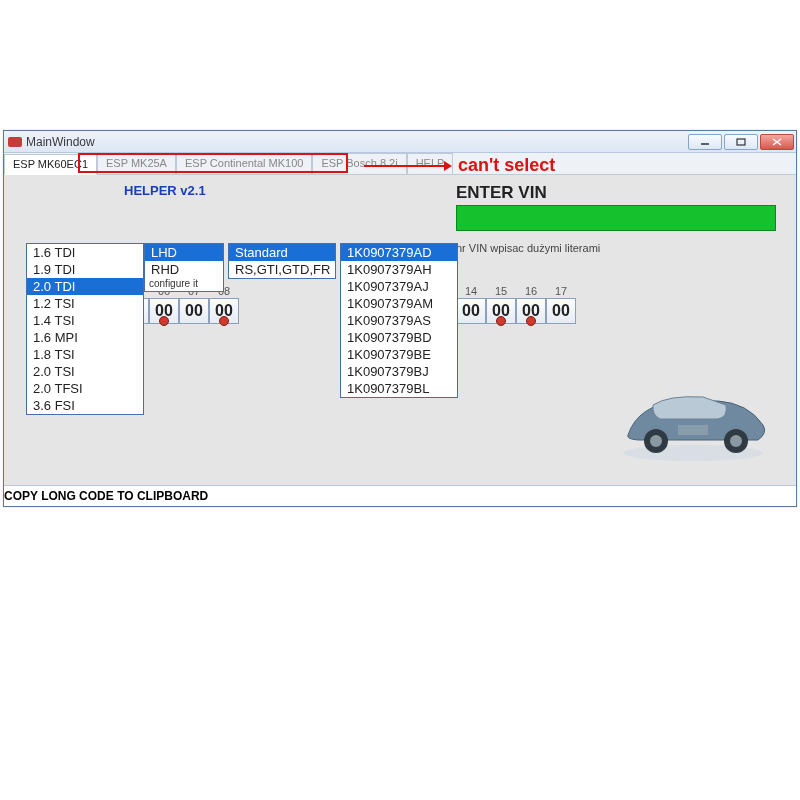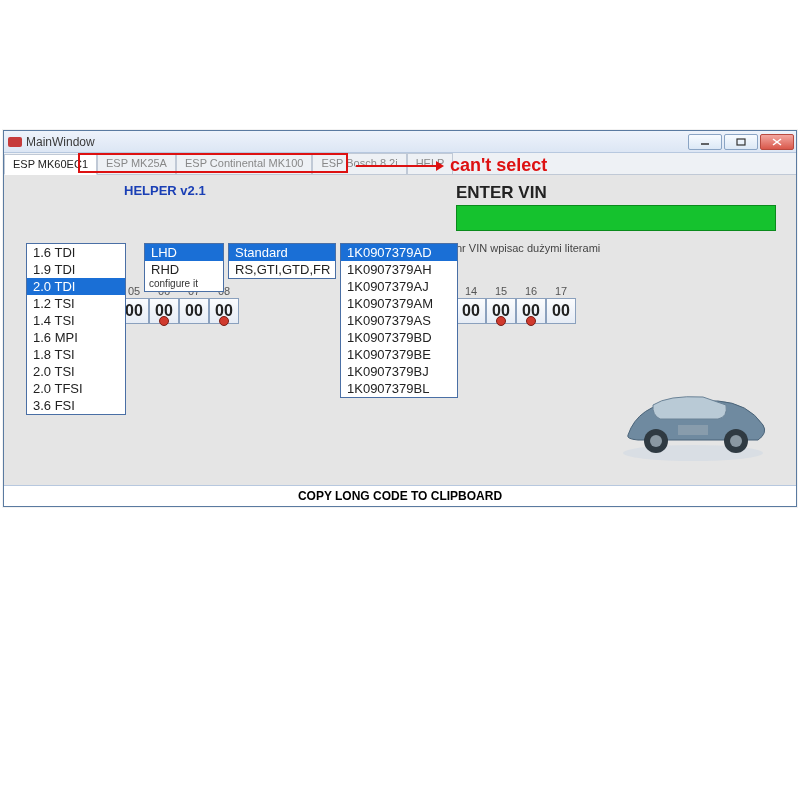--- a/index.html
+++ b/index.html
@@ -23,40 +23,40 @@
   .titlebar .spacer { flex:1; }
   .winbtn { width:34px; height:16px; margin-left:2px; border:1px solid #8aa4c4; background:linear-gradient(#f7fbff,#dce8f6); display:flex; align-items:center; justify-content:center; font-size:10px; color:#333; border-radius:2px;}
   .winbtn.close { background:linear-gradient(#f3a7a0,#d9584b); color:#fff; border-color:#b94a3f;}
   .winbtn svg { display:block; }
 
   .tabs { display:flex; background:#eef1f5; border-bottom:1px solid #c0c9d6; font-size:11px; position:relative;}
   .tab { padding:3px 8px 4px; border:1px solid #c0c9d6; border-bottom:none; background:#eef1f5; margin-right:0; color:#888; }
   .tab.active { background:#fff; color:#222; position:relative; top:1px; border-bottom:1px solid #fff;}
   .tab.help { margin-left:0;}
   .redbox { position:absolute; top:0px; left:74px; width:270px; height:20px; border:2px solid #d11; pointer-events:none;}
-  .arrow { position:absolute; top:2px; left:352px; color:#d11; font-size:16px; font-weight:bold; display:flex; align-items:center;}
+  .arrow { position:absolute; top:2px; left:360px; color:#d11; font-size:16px; font-weight:bold; display:flex; align-items:center;}
   .arrow svg { margin-right:6px;}
   .annot { color:#d11; font-weight:bold; font-size:18px;}
 
   .content { padding:6px 10px 6px 10px; position:relative; min-height:310px;}
   .header1 { color:#1a3fb5; font-weight:bold; font-size:15px; }
   .header2 { color:#1a3fb5; font-weight:bold; font-size:13px; display:inline-block; margin-left:110px;}
 
   .row-selects { margin-top:2px;}
   .cbo { display:inline-block; border:1px solid #6e8cb5; background:#fff; font-size:13px; height:20px; line-height:18px; padding:0 18px 0 4px; position:relative; vertical-align:top;}
   .cbo::after { content:""; position:absolute; right:4px; top:7px; border-left:4px solid transparent; border-right:4px solid transparent; border-top:5px solid #333;}
   .cbo1 { width:108px; margin-left:24px;}
   .cbo2 { width:74px; margin-left:2px;}
   .cbo3 { width:102px; margin-left:2px;}
   .cbo4 { width:112px; margin-left:2px;}
 
   .droplist { position:absolute; border:1px solid #4a6fa5; background:#fff; font-size:13px; z-index:5;}
   .droplist .opt { padding:0 6px; height:17px; line-height:17px; white-space:nowrap; color:#222;}
   .droplist .opt.sel { background:#1a6fd6; color:#fff;}
-  .dl1 { left:22px; top:68px; width:100px;}
+  .dl1 { left:22px; top:68px; width:118px;}
   .dl2 { left:140px; top:68px; width:80px;}
   .dl2 .tail { font-size:10px; color:#333; padding:0 4px 2px;}
   .dl3 { left:224px; top:68px; width:108px;}
   .dl4 { left:336px; top:68px; width:118px;}
 
   .bytes { position:absolute; top:110px; left:22px; font-size:11px; color:#555;}
   .bytes .hd { display:flex; }
   .bytes .hd span { width:30px; text-align:center;}
   .bytes .cells { display:flex; margin-top:1px;}
   .cell { width:30px; height:26px; border:1px solid #8aa0bd; background:linear-gradient(#fbfcfe,#e6ecf5); display:flex; align-items:center; justify-content:center; font-weight:bold; font-size:16px; color:#222; position:relative;}
@@ -64,21 +64,21 @@
   .gap { width:3px;}
 
   .right { position:absolute; left:452px; top:8px; width:322px;}
   .entervin { font-weight:bold; font-size:17px; color:#222;}
   .vinbox { width:320px; height:26px; background:#15c22e; border:1px solid #0a8a1c; margin-top:2px;}
   .vinhint { font-size:11px; color:#444; margin-top:11px;}
 
   .bytesR { position:absolute; top:110px; left:452px; font-size:11px; color:#555;}
 
   .car { position:absolute; right:18px; top:200px; width:170px; height:90px;}
-  .copybar { border-top:1px solid #b7c8df; text-align:center; font-weight:bold; font-size:12px; padding:3px 0; background:#fff;}
+  .copybar { border-top:1px solid #b7c8df; text-align:left; font-weight:bold; font-size:12px; padding:3px 0; background:#fff;}
 </style>
 </head>
 <body>
 
 <div class="stage">
 <div class="window">
 
   <div class="titlebar">
     <div class="icon"></div>
     <div>MainWindow</div>

